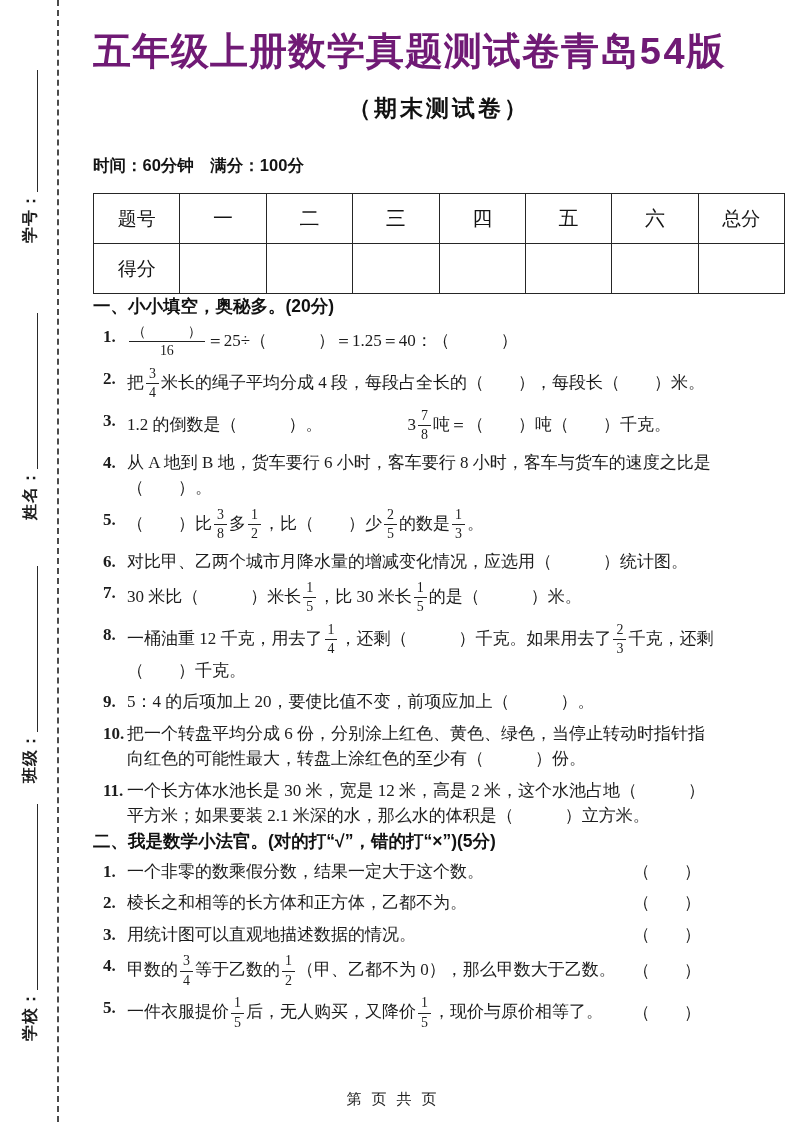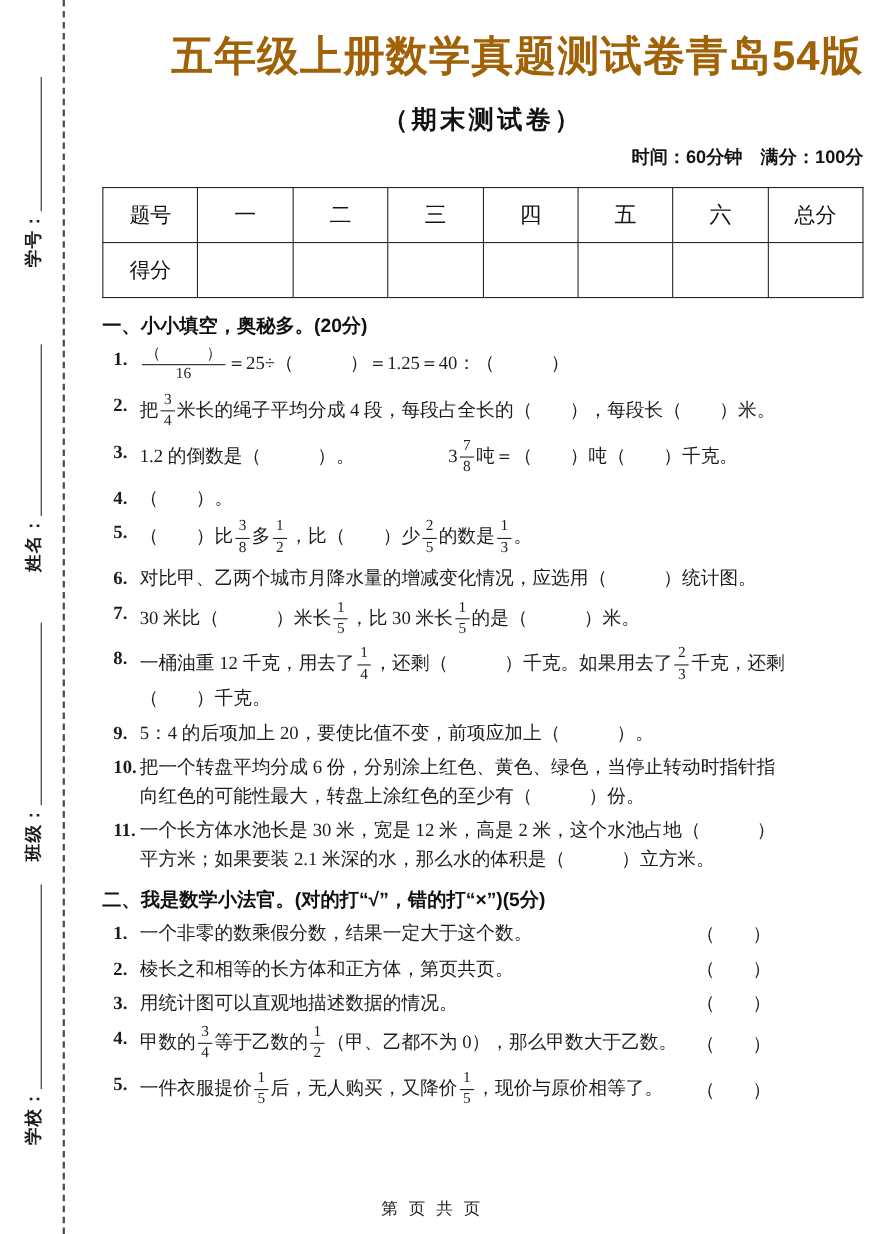--- a/index.html
+++ b/index.html
@@ -23,42 +23,42 @@
   }
   .sb-line { display:inline-block; border-bottom:1.6px solid #2a2a2a; margin-bottom:3px; }
   .sb-0 { top:243px; } .sb-0 .sb-line { width:122px; }
   .sb-1 { top:520px; } .sb-1 .sb-line { width:156px; }
   .sb-2 { top:783px; } .sb-2 .sb-line { width:166px; }
   .sb-3 { top:1041px; } .sb-3 .sb-line { width:186px; }
 
   
   .content { position:absolute; left:93px; width:692px; top:0; }
   .title {
-    margin:26px 0 0 0; text-align:right; font-size:38px; font-weight:900;
-    font-family:Liberation Sans, sans-serif; letter-spacing:1px; color:#a16207;
+    margin:26px 0 0 0; text-align:left; font-size:38px; font-weight:900;
+    font-family:Liberation Mono, monospace; letter-spacing:1px; color:#701a75;
   }
   .subtitle {
     margin:16px 0 0 0; text-align:center; font-size:23px; font-weight:800;
     font-family:"Liberation Sans","DejaVu Sans",sans-serif; letter-spacing:3px; color:#111;
   }
   .meta {
-    margin-top:8px; text-align:right; font-size:16.5px; font-weight:600;
+    margin-top:31px; font-size:16.5px; font-weight:600;
     font-family:"Liberation Sans","DejaVu Sans",sans-serif; color:#141414;
   }
   table.score {
     margin-top:16px; width:100%; border-collapse:collapse; table-layout:fixed;
   }
   table.score td {
     border:1.8px solid #262626; height:49px; text-align:center;
     font-size:20px; color:#141414; padding:0;
   }
   table.score td.hdr { font-size:19px; }
 
   .section-heading {
-    margin-top:13px; font-size:17.5px; font-weight:800; color:#111;
+    font-size:17.5px; font-weight:800; color:#111;
     font-family:"Liberation Sans","DejaVu Sans",sans-serif;
   }
   .q { display:flex; margin-top:6px; font-size:17px; line-height:1.5; position:relative; }
   .qnum { flex:0 0 34px; font-weight:700; padding-left:10px; box-sizing:border-box; }
   .qbody { flex:1 1 auto; }
   .qline { display:block; }
   .tf .ans { position:absolute; left:540px; top:50%; transform:translateY(-50%); }
 
   .frac {
     display:inline-flex; flex-direction:column; align-items:center;
@@ -152,20 +152,21 @@
             <span class="qbody">
               <span class="qline">1.2 的倒数是（　　　）。　　　　　3<span class="frac">
                   <span class="fnum">7</span>
                   <span class="fden">8</span>
                 </span>吨＝（　　）吨（　　）千克。</span>
             </span>
           </div>
           <div class="q">
             <span class="qnum">4.</span>
             <span class="qbody">
+              <span class="qline">从 A 地到 B 地，货车要行 6 小时，客车要行 8 小时，客车与货车的速度之比是</span>
               <span class="qline">（　　）。</span>
             </span>
           </div>
           <div class="q">
             <span class="qnum">5.</span>
             <span class="qbody">
               <span class="qline">（　　）比<span class="frac">
                   <span class="fnum">3</span>
                   <span class="fden">8</span>
                 </span>多<span class="frac">
@@ -240,21 +241,21 @@
           <div class="q tf">
             <span class="qnum">1.</span>
             <span class="qbody">
               <span class="qline">一个非零的数乘假分数，结果一定大于这个数。</span>
             </span>
             <span class="ans">（　　）</span>
           </div>
           <div class="q tf">
             <span class="qnum">2.</span>
             <span class="qbody">
-              <span class="qline">棱长之和相等的长方体和正方体，第页共页。</span>
+              <span class="qline">棱长之和相等的长方体和正方体，乙都不为。</span>
             </span>
             <span class="ans">（　　）</span>
           </div>
           <div class="q tf">
             <span class="qnum">3.</span>
             <span class="qbody">
               <span class="qline">用统计图可以直观地描述数据的情况。</span>
             </span>
             <span class="ans">（　　）</span>
           </div>

